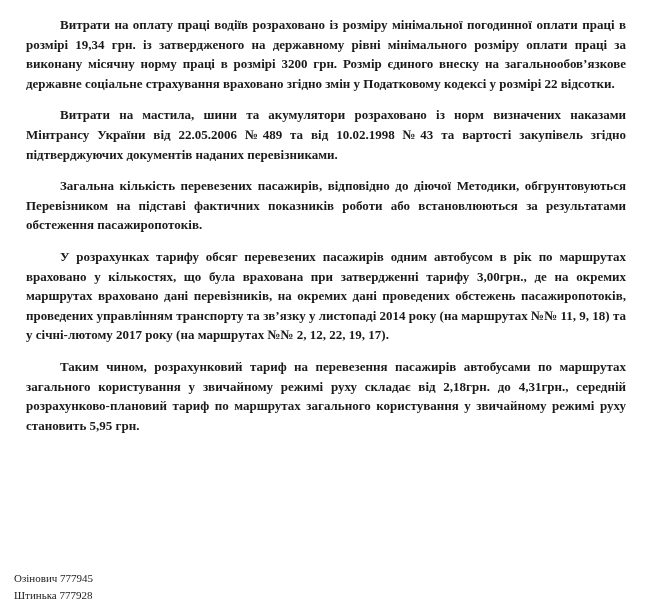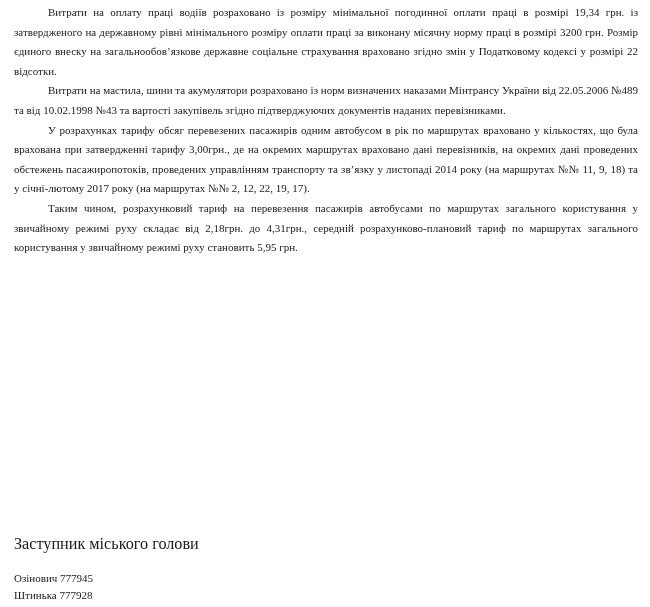--- a/index.html
+++ b/index.html
@@ -3,44 +3,44 @@
 <meta charset="utf-8">
 <style>
   html, body { margin: 0; padding: 0; background: #ffffff; }
   body {
     width: 650px; height: 607px; overflow: hidden; position: relative;
     font-family: "Liberation Serif", "DejaVu Serif", serif;
     color: #1a1a1a;
   }
   .page { position: absolute; left: 14px; top: 3px; width: 624px; }
   .para {
-    margin: 0; font-size: 11px; line-height: 19.6px;
-    text-align: justify; text-indent: 34px;
+    margin: 12px; font-size: 13px; line-height: 19.6px;
+    text-align: justify; text-indent: 34px; font-weight: bold;
   }
   .sig-row {
     position: absolute; left: 14px; top: 535px; width: 608px;
     display: flex; justify-content: space-between;
     font-size: 16.2px; line-height: 19px;
   }
   .contacts {
     position: absolute; left: 14px; top: 570px;
     font-size: 11px; line-height: 17px;
   }
   .contacts div { white-space: nowrap; }
 </style>
 </head>
 <body>
 
 <div class="page">
   <p class="para">Витрати на оплату праці водіїв розраховано із  розміру мінімальної погодинної оплати праці в розмірі 19,34 грн. із затвердженого на державному рівні мінімального розміру  оплати праці за виконану місячну норму праці  в розмірі 3200 грн. Розмір єдиного внеску на загальнообов’язкове державне соціальне страхування враховано згідно змін у Податковому кодексі у розмірі 22 відсотки.</p>
   <p class="para">Витрати на мастила, шини та акумулятори розраховано із норм визначених наказами Мінтрансу України від 22.05.2006 №489 та від 10.02.1998 №43 та вартості закупівель згідно підтверджуючих документів наданих перевізниками.</p>
+  <p class="para">Загальна кількість перевезених пасажирів, відповідно до діючої Методики, обгрунтовуються Перевізником на підставі  фактичних показників роботи  або встановлюються за результатами обстеження пасажиропотоків.</p>
   <p class="para">У розрахунках тарифу обсяг перевезених пасажирів одним автобусом в рік  по маршрутах враховано у кількостях, що була врахована при затвердженні тарифу 3,00грн., де на окремих маршрутах враховано дані перевізників, на окремих дані проведених обстежень пасажиропотоків, проведених управлінням транспорту та зв’язку у листопаді 2014 року (на маршрутах №№ 11, 9, 18) та у січні-лютому 2017 року (на маршрутах №№ 2, 12, 22, 19, 17).</p>
   <p class="para">Таким чином, розрахунковий тариф на перевезення пасажирів автобусами по маршрутах загального користування у звичайному режимі руху складає від 2,18грн. до 4,31грн., середній розрахунково-плановий тариф по маршрутах загального користування у звичайному режимі руху становить 5,95 грн.</p>
 </div>
 
 <div class="sig-row">
-  <span>Заступник міського голови</span>
 </div>
 
 <div class="contacts">
   <div>Озінович 777945</div>
   <div>Штинька 777928</div>
 </div>
 
 </body></html>

